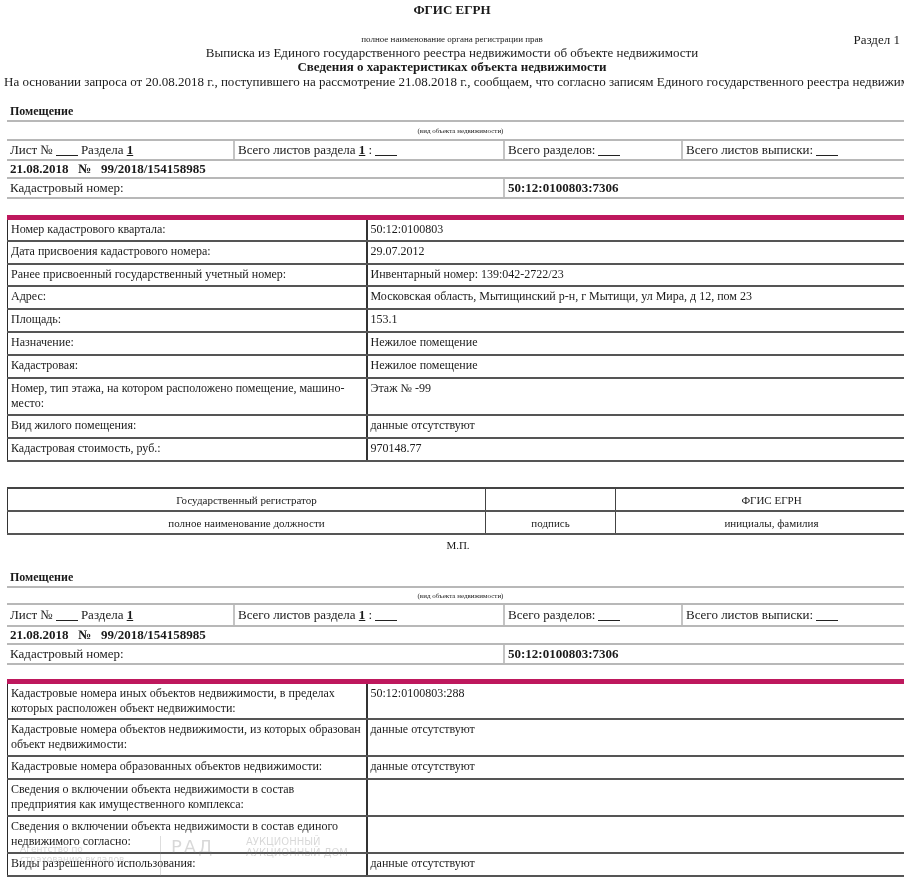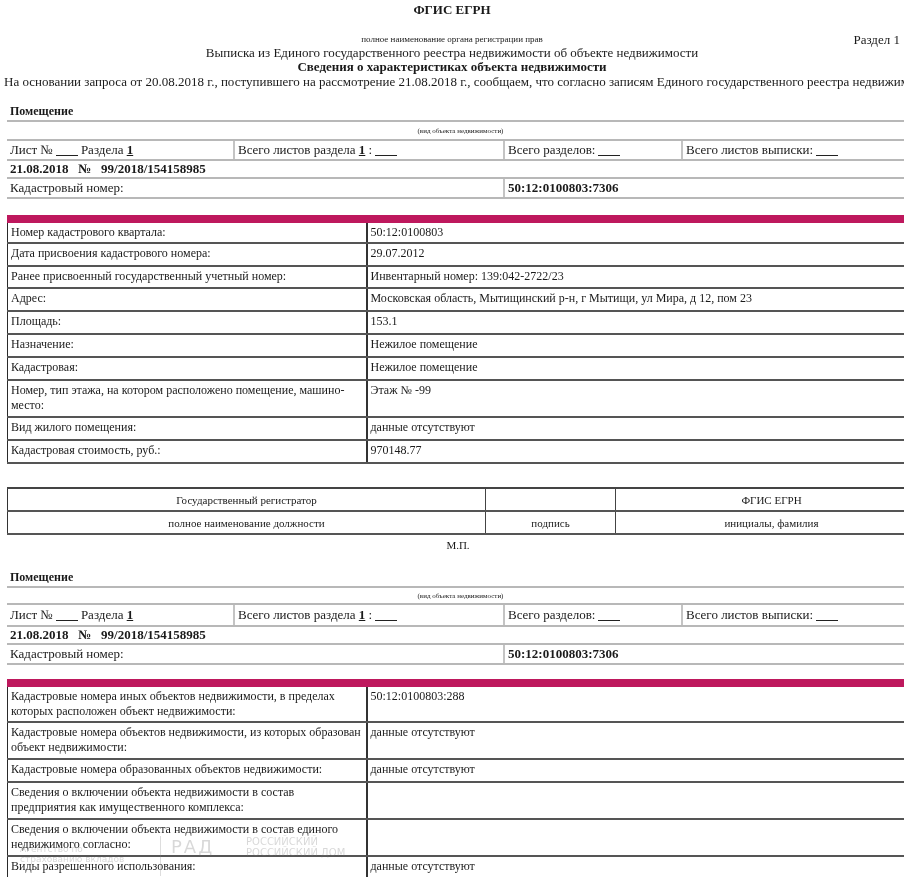--- a/index.html
+++ b/index.html
@@ -25,21 +25,21 @@
   .hdr .obj { font-weight: bold; font-size: 12px; padding-left: 3px; }
   .hdr .vid { font-size: 7px; justify-content: center; width: 904px; left: 0; }
   .hdr .bold { font-weight: bold; padding-left: 6px; }
   .u { text-decoration: underline; font-weight: bold; }
   .blank { display: inline-block; width: 22px; border-bottom: 1px solid #222; height: 11px; margin: 0 3px; vertical-align: baseline; }
 
   
   .dt { position: absolute; left: 7px; width: 920px; border-collapse: collapse; font-size: 12px; }
   .dt td { border: 1px solid #2a2a2a; border-bottom: 2px solid #555; border-right: none; padding: 2px 3px; vertical-align: top; line-height: 15px; box-sizing: border-box; }
   .dt td.k { width: 359px; border-right: 2px solid #333; }
-  .dt tr:first-child td { border-top: 8px solid #be185d; }
+  .dt tr:first-child td { border-top: 5px solid #be185d; }
 
   .sig { position: absolute; left: 7px; width: 920px; border-collapse: collapse; font-size: 11px; }
   .sig td { border: 1px solid #333; border-bottom: 2px solid #555; border-right: none; text-align: center; height: 23px; padding: 0; box-sizing: border-box; margin-top: 44px; }
   .sig tr:first-child td { border-top: 2px solid #444; }
   .sig td.c1 { width: 478px; border-right: 1px solid #444; }
   .sig td.c2 { width: 130px; border-right: 1px solid #444; }
   .mp { top: 539px; left: 0; width: 916px; text-align: center; font-size: 11px; }
 
   .watermark { position: absolute; left: 20px; top: 836px; width: 320px; height: 40px; opacity: 0.28; pointer-events: none; font-family: "DejaVu Sans", sans-serif; color: #777; }
   .watermark .wm1 { position: absolute; left: 0; top: 8px; font-size: 9px; line-height: 10px; }
@@ -214,14 +214,14 @@
         <td class="k">Виды разрешенного использования:</td>
         <td>данные отсутствуют</td>
       </tr>
     </tbody>
 </table>
 
 <div class="watermark">
   <div class="wm1" style="width:120px;">Агентство по страхованию вкладов</div>
   <div class="bar"></div>
   <div class="wm2">РАД</div>
-  <div class="wm3" style="width:110px;">РОССИЙСКИЙ РОССИЙСКИЙ ДОМ</div>
+  <div class="wm3" style="width:110px;">АУКЦИОННЫЙ АУКЦИОННЫЙ ДОМ</div>
 </div>
 
 </body></html>

